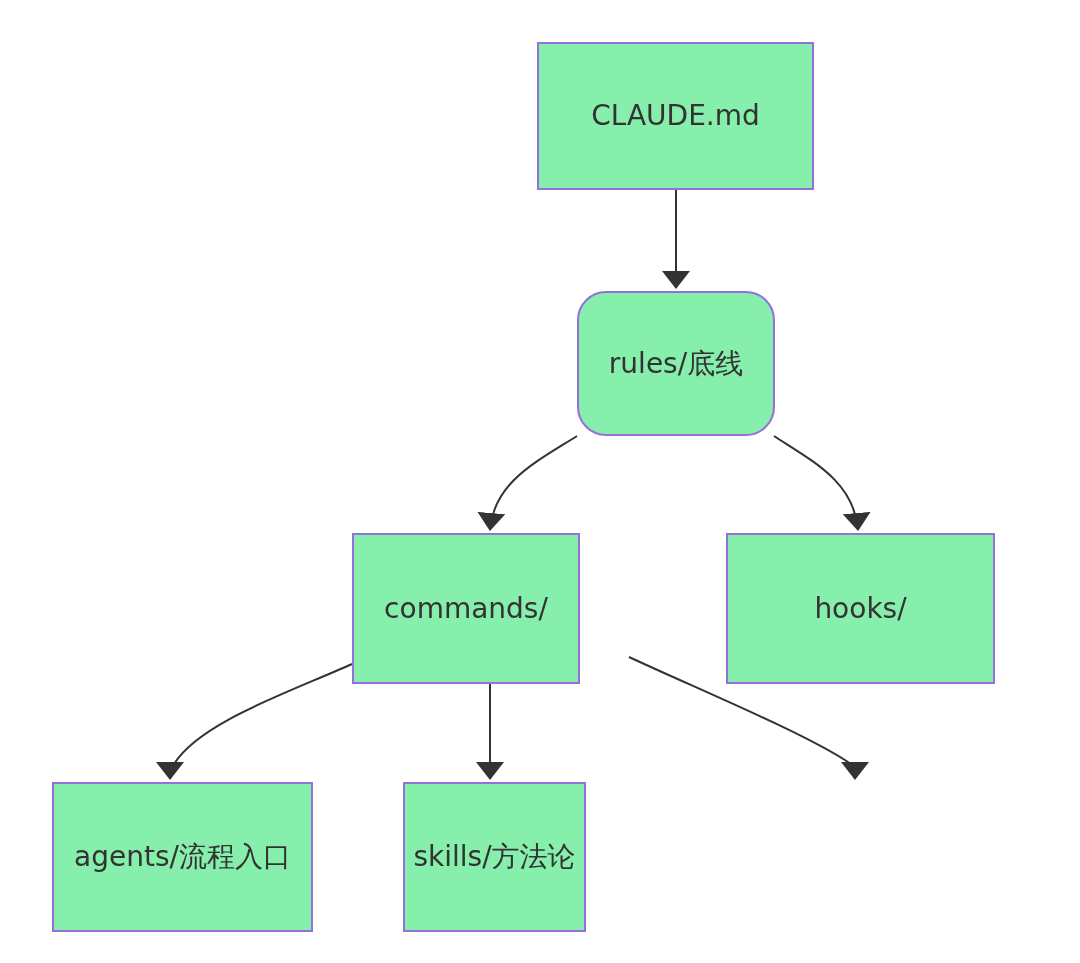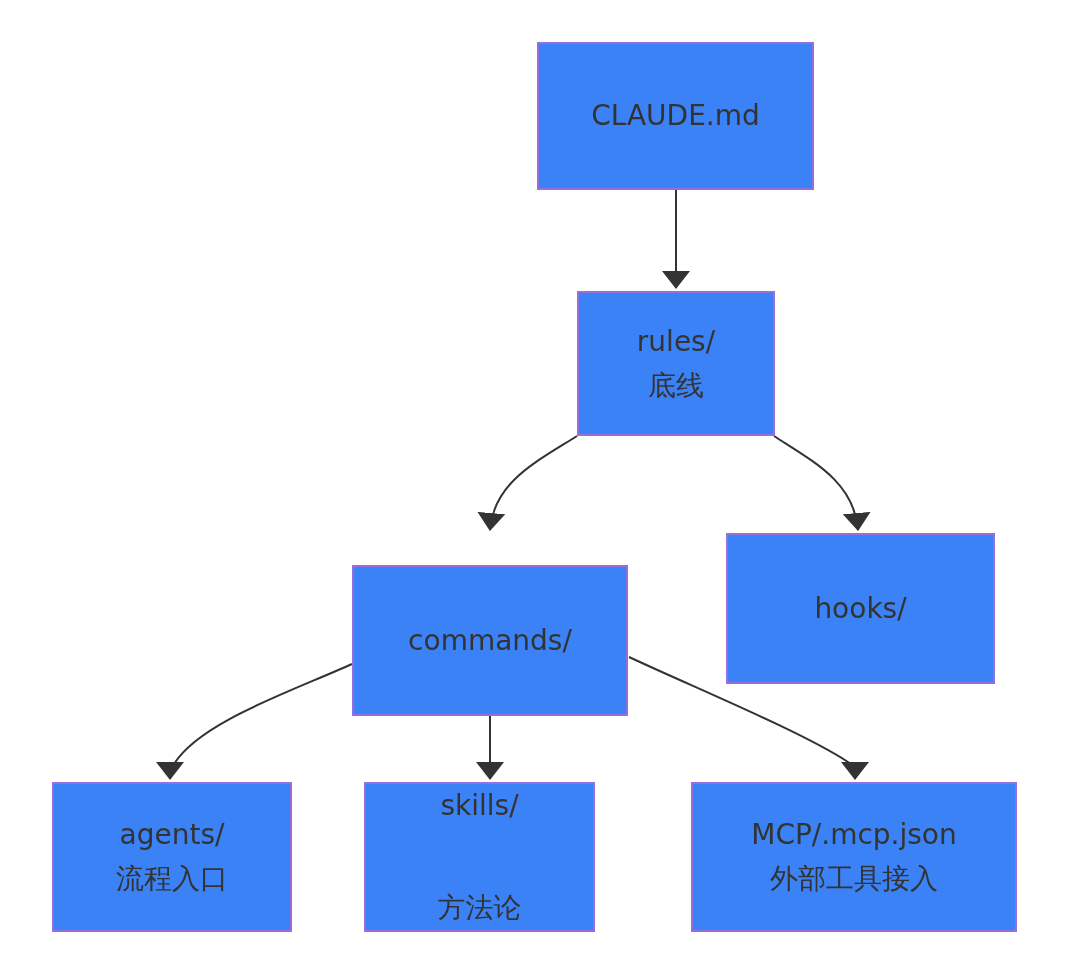--- a/index.html
+++ b/index.html
@@ -23,37 +23,37 @@
     height: 963px;
   }
   .edge {
     stroke: #333333;
     stroke-width: 2;
     fill: none;
   }
   .node {
     position: absolute;
     box-sizing: border-box;
-    background: #3b82f6;
+    background: #86efac;
     border: 2px solid #9370DB;
     color: #333333;
     display: flex;
-    flex-direction: column;
+    flex-direction: row;
     align-items: center;
     justify-content: center;
     text-align: center;
     font-size: 28px;
     line-height: 44px;
   }
   .n-claude   { left: 537px; top: 42px;  width: 277px; height: 148px; }
-  .n-rules    { left: 577px; top: 291px; width: 198px; height: 145px; }
-  .n-commands { left: 352px; top: 533px; width: 276px; height: 151px; margin-top: 32px; }
+  .n-rules    { left: 577px; top: 291px; width: 198px; height: 145px; border-radius: 29px; }
+  .n-commands { left: 352px; top: 533px; width: 228px; height: 151px; }
   .n-hooks    { left: 726px; top: 533px; width: 269px; height: 151px; gap: 16px; }
-  .n-agents   { left: 52px;  top: 782px; width: 240px; height: 150px; }
-  .n-skills   { left: 364px; top: 782px; width: 231px; height: 150px; justify-content: space-between; }
+  .n-agents   { left: 52px;  top: 782px; width: 261px; height: 150px; }
+  .n-skills   { left: 403px; top: 782px; width: 183px; height: 150px; }
   .n-mcp      { left: 691px; top: 782px; width: 326px; height: 150px; }
 </style>
 </head>
 <body>
 
 <div class="canvas">
 
   <svg class="edge-layer" width="1080" height="963" viewBox="0 0 1080 963" xmlns="http://www.w3.org/2000/svg">
     <defs>
       <marker id="arrowhead" markerUnits="userSpaceOnUse" markerWidth="18" markerHeight="28" viewBox="0 0 18 28" refX="17" refY="14" orient="auto">
@@ -88,18 +88,14 @@
   <div class="node n-agents">
     <span>agents/</span>
     <span>流程入口</span>
   </div>
 
   <div class="node n-skills">
     <span>skills/</span>
     <span>方法论</span>
   </div>
 
-  <div class="node n-mcp">
-    <span>MCP/.mcp.json</span>
-    <span>外部工具接入</span>
-  </div>
 
 </div>
 
 </body></html>

